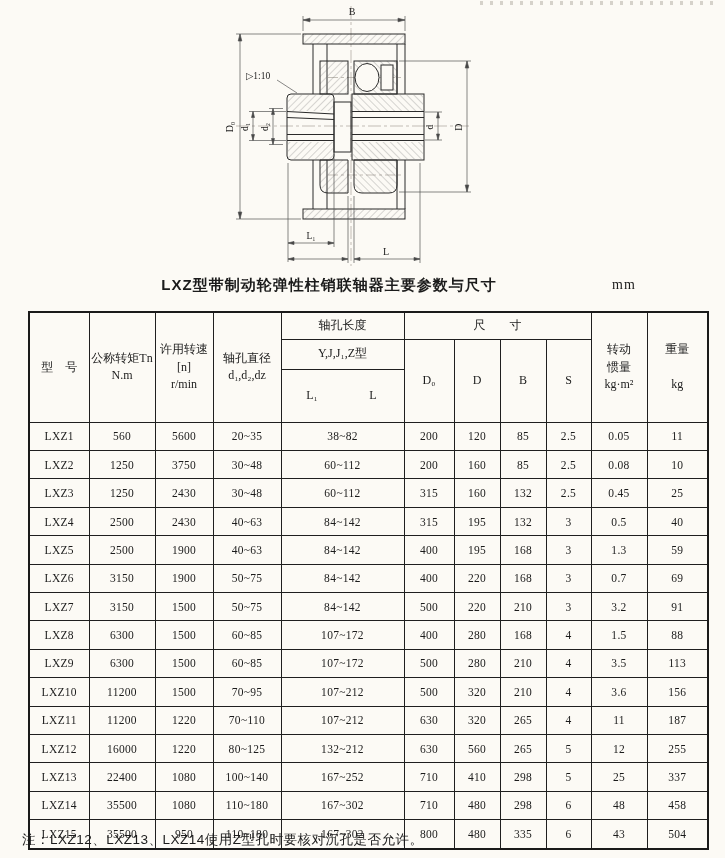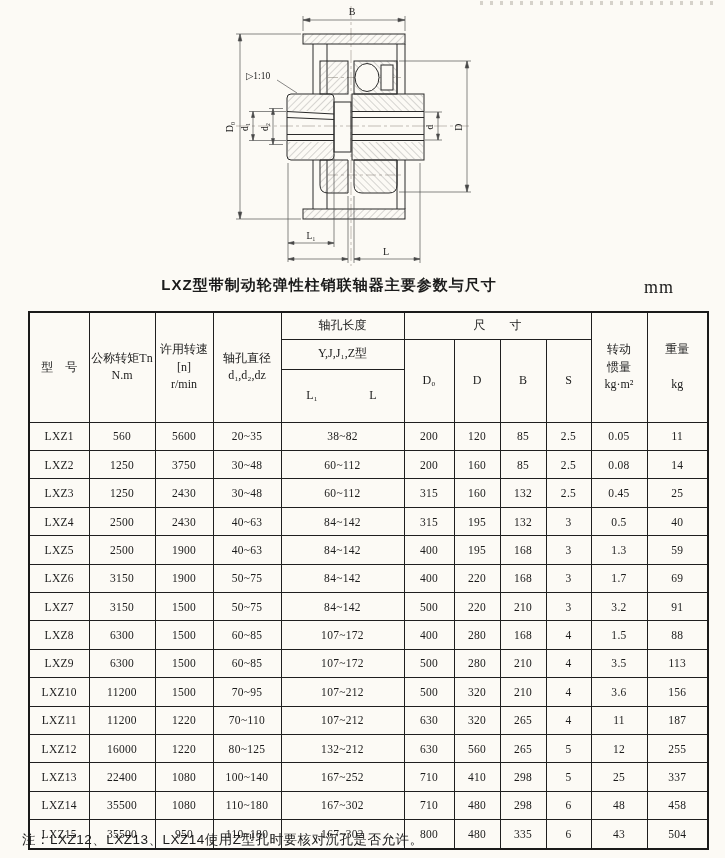--- a/index.html
+++ b/index.html
@@ -17,23 +17,23 @@
     background:repeating-linear-gradient(90deg,#b6b1a7 0 3px,transparent 3px 10px);
     opacity:.55;
   }
   .drawing{position:absolute;left:0;top:0;width:725px;height:272px;}
   .title-row{position:absolute;left:0;top:276px;width:725px;height:22px;}
   .doc-title{
     position:absolute;left:0;top:0;width:658px;text-align:center;
     font-size:15px;font-weight:600;letter-spacing:1px;
   }
   .unit{
-    position:absolute;left:644px;top:1px;
+    position:absolute;left:612px;top:1px;
     font-family:"Liberation Serif","DejaVu Serif",serif;
-    font-size:18px;font-weight:400;letter-spacing:1px;text-align:right;
+    font-size:14px;font-weight:400;letter-spacing:1px;text-align:right;
   }
   .tbl-wrap{position:absolute;left:28px;top:311px;}
   table.spec{
     border-collapse:collapse;table-layout:fixed;width:679px;
     border:2px solid #1a1a1a;
   }
   table.spec th,table.spec td{
     border:1px solid #1f1f1f;
     padding:0;margin:0;
     text-align:center;vertical-align:middle;
@@ -271,21 +271,21 @@
       <td>LXZ2</td>
       <td>1250</td>
       <td>3750</td>
       <td>30~48</td>
       <td>60~112</td>
       <td>200</td>
       <td>160</td>
       <td>85</td>
       <td>2.5</td>
       <td>0.08</td>
-      <td>14</td>
+      <td>10</td>
     </tr>
 
     <tr>
       <td>LXZ3</td>
       <td>1250</td>
       <td>2430</td>
       <td>30~48</td>
       <td>60~112</td>
       <td>315</td>
       <td>160</td>
@@ -326,21 +326,21 @@
     <tr>
       <td>LXZ6</td>
       <td>3150</td>
       <td>1900</td>
       <td>50~75</td>
       <td>84~142</td>
       <td>400</td>
       <td>220</td>
       <td>168</td>
       <td>3</td>
-      <td>1.7</td>
+      <td>0.7</td>
       <td>69</td>
     </tr>
 
     <tr>
       <td>LXZ7</td>
       <td>3150</td>
       <td>1500</td>
       <td>50~75</td>
       <td>84~142</td>
       <td>500</td>

